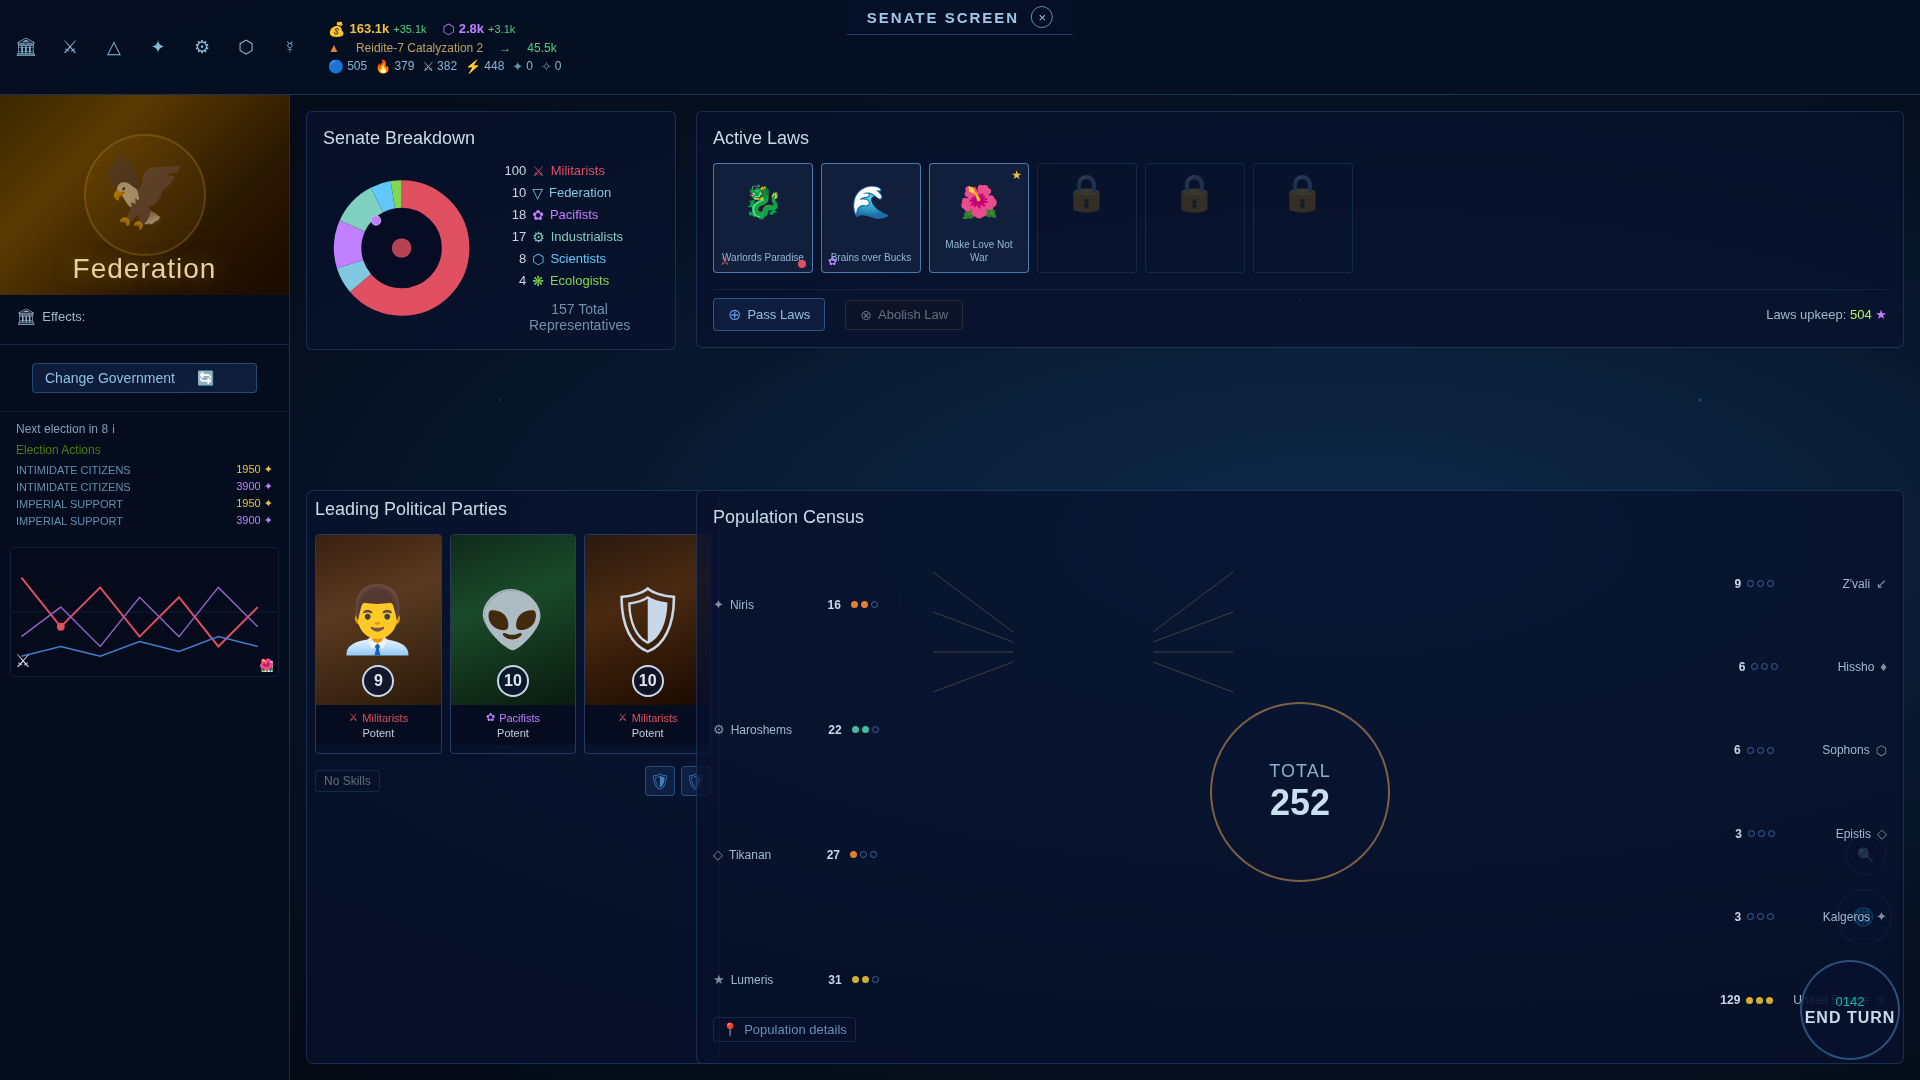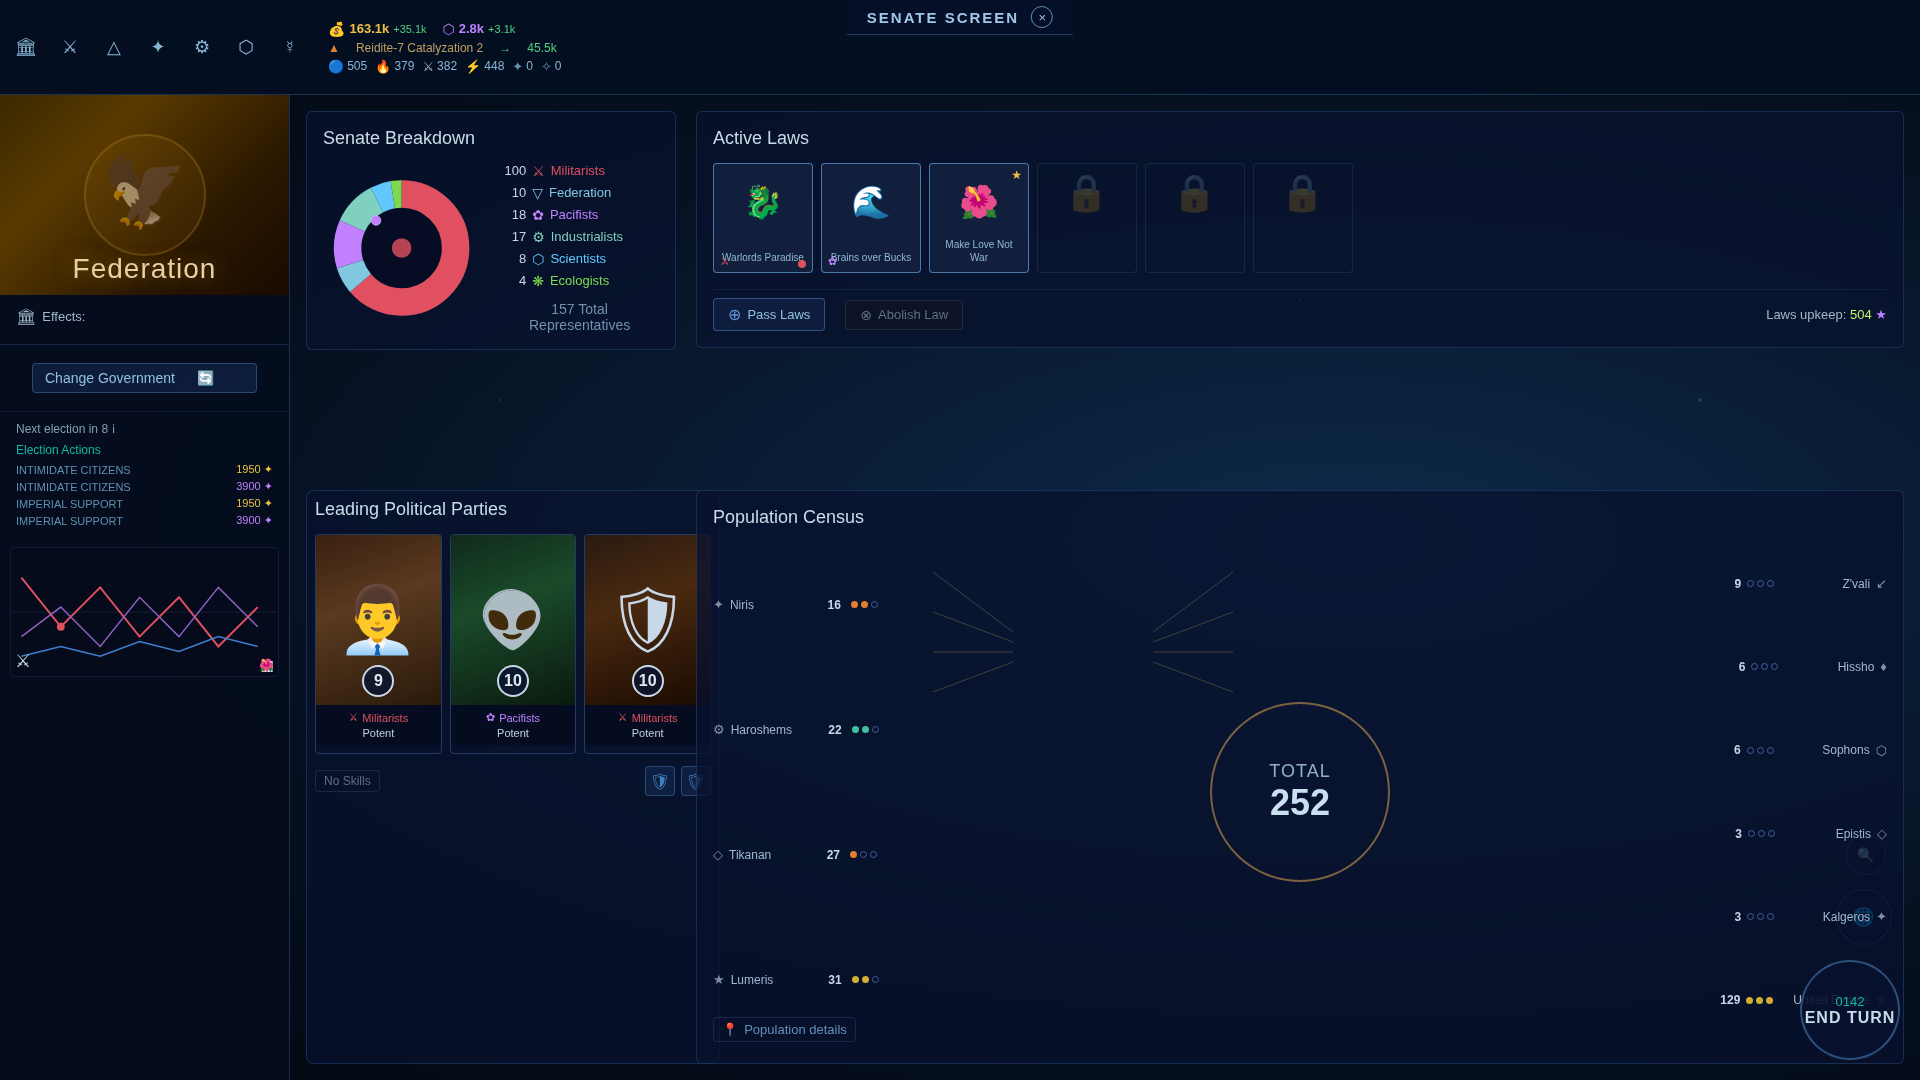--- a/index.html
+++ b/index.html
@@ -244,21 +244,21 @@
       font-size: 12px;
       color: #80a0b8;
       margin-bottom: 6px;
       display: flex;
       align-items: center;
       gap: 4px;
     }
 
     .election-actions-title {
       font-size: 12px;
-      color: #14b8a6;
+      color: #4d7c0f;
       margin-bottom: 4px;
     }
 
     .election-action-item {
       display: flex;
       align-items: center;
       justify-content: space-between;
       font-size: 11px;
       color: #6090b0;
       padding: 2px 0;

